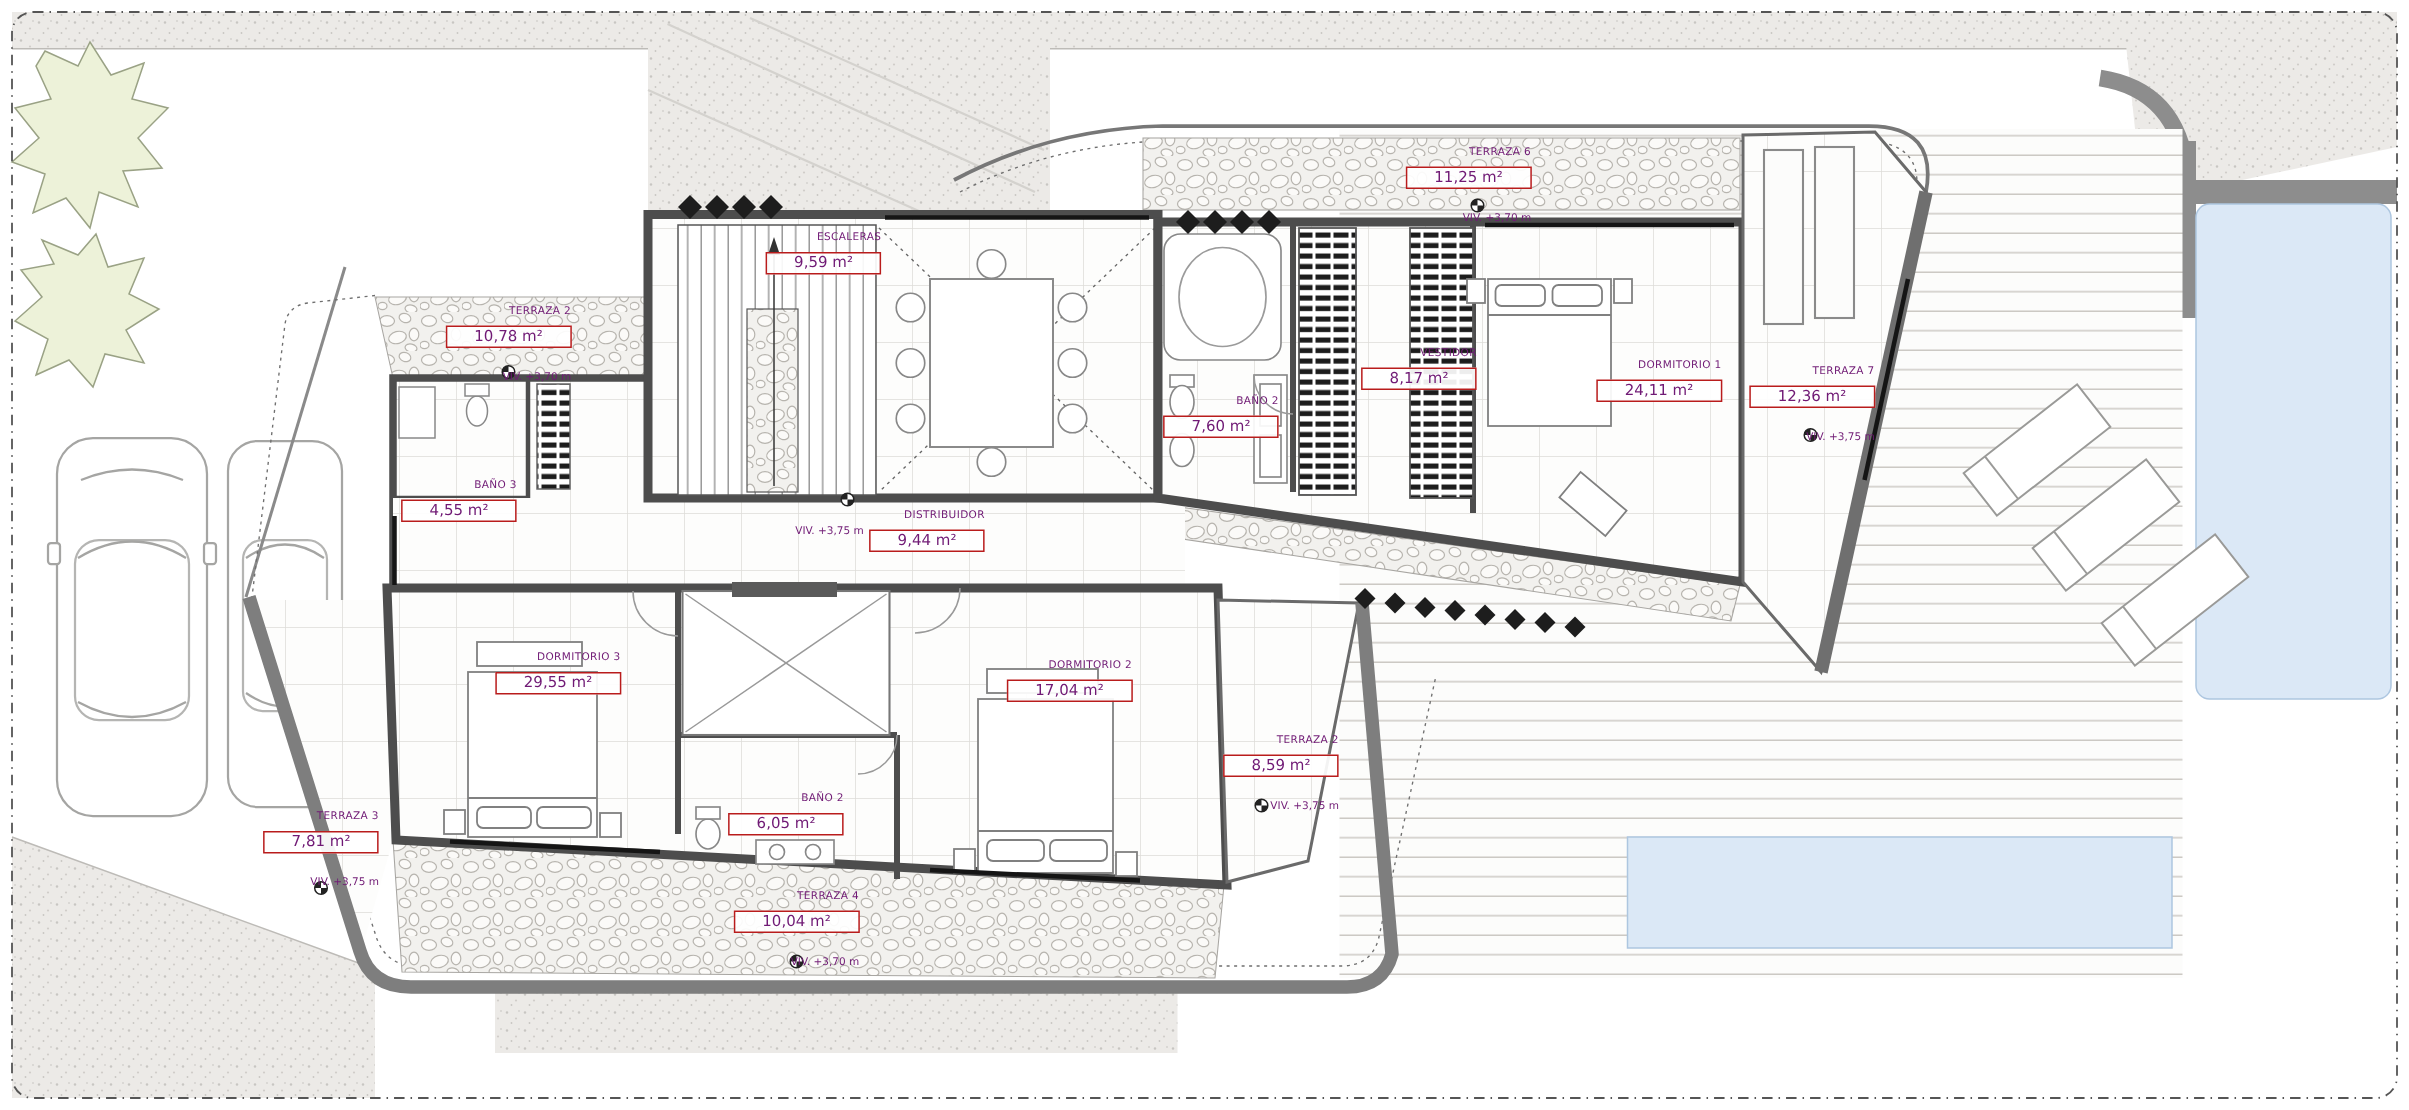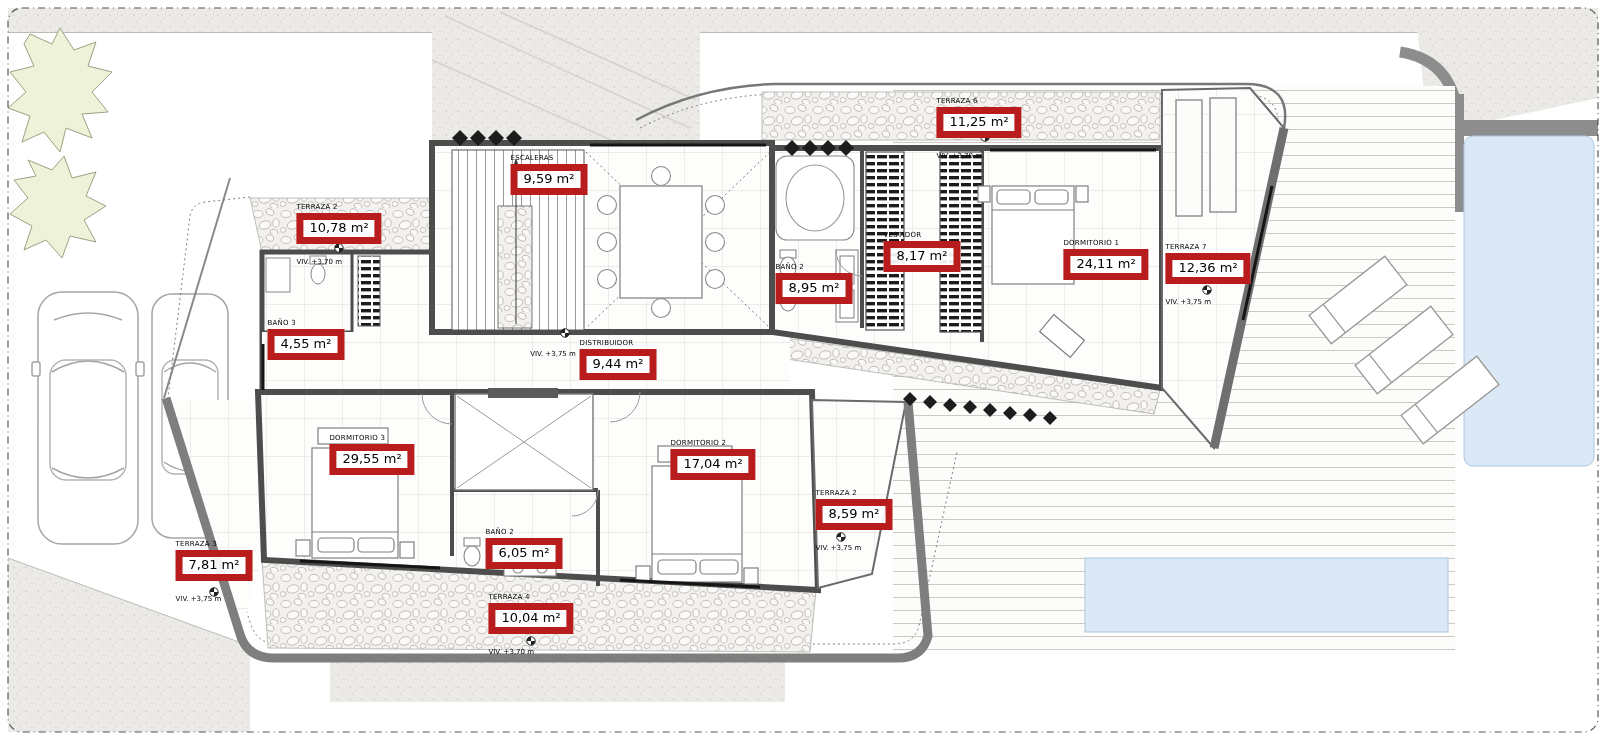--- a/index.html
+++ b/index.html
@@ -1,22 +1,22 @@
 <!DOCTYPE html>
 <html><head>
 <meta charset="utf-8">
 <style>
   html,body{margin:0;padding:0;background:#fff;}
   .plan{position:relative;width:1606px;height:740px;background:#ffffff;overflow:hidden;
         font-family:"DejaVu Sans",sans-serif;}
   .plan svg{position:absolute;left:0;top:0;}
-  .lbl{position:absolute;transform:translateX(-50%);text-align:left;color:#000000;line-height:1.3;}
+  .lbl{position:absolute;transform:translateX(-50%);text-align:right;color:#701a75;line-height:1.3;}
   .lbl-name{font-size:7px;letter-spacing:.25px;white-space:nowrap;}
-  .lbl-area span{display:inline-block;border:7px solid #b91c1c;background:rgba(255,255,255,.92);
-        padding:0 6px;font-size:13px;margin-top:1px;white-space:nowrap;}
+  .lbl-area span{display:inline-block;border:1px solid #b91c1c;background:rgba(255,255,255,.92);
+        padding:0 18px;font-size:10px;margin-top:1px;white-space:nowrap;}
   .lbl-level{font-size:7px;margin-top:14px;white-space:nowrap;}
 </style>
 </head>
 <body>
 
 <div class="plan">
 
 <svg width="1606" height="740" viewBox="0 0 1606 740">
   <defs>
     <pattern id="speck" width="12" height="12" patternUnits="userSpaceOnUse">
@@ -319,24 +319,24 @@
 </div>
 
 <div class="lbl" style="left:979px;top:97px">
   <div class="lbl-name">TERRAZA 6</div>
   <div class="lbl-area"><span>11,25 m²</span></div>
   <div class="lbl-level">VIV. +3,70 m</div>
 </div>
 
 <div class="lbl" style="left:814px;top:263px">
   <div class="lbl-name">BAÑO 2</div>
-  <div class="lbl-area"><span>8,95 m²</span></div>
-</div>
-
-<div class="lbl" style="left:922px;top:231px">
+  <div class="lbl-area"><span>7,60 m²</span></div>
+</div>
+
+<div class="lbl" style="left:946px;top:231px">
   <div class="lbl-name">VESTIDOR</div>
   <div class="lbl-area"><span>8,17 m²</span></div>
 </div>
 
 <div class="lbl" style="left:1106px;top:239px">
   <div class="lbl-name">DORMITORIO 1</div>
   <div class="lbl-area"><span>24,11 m²</span></div>
 </div>
 
 <div class="lbl" style="left:1208px;top:243px">

